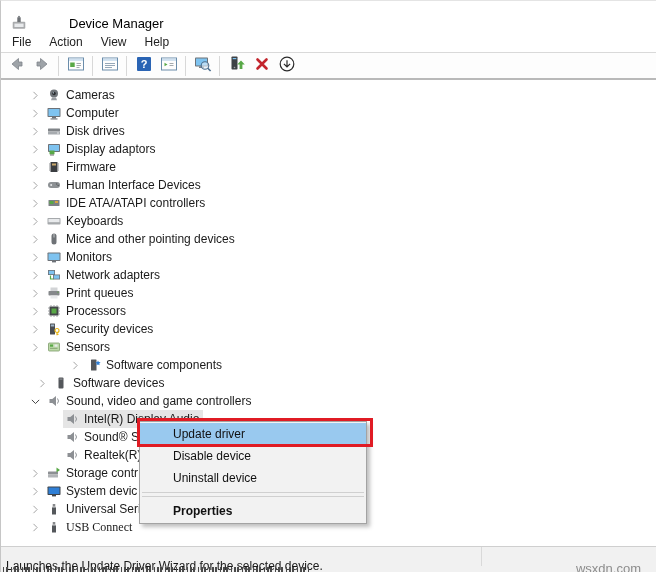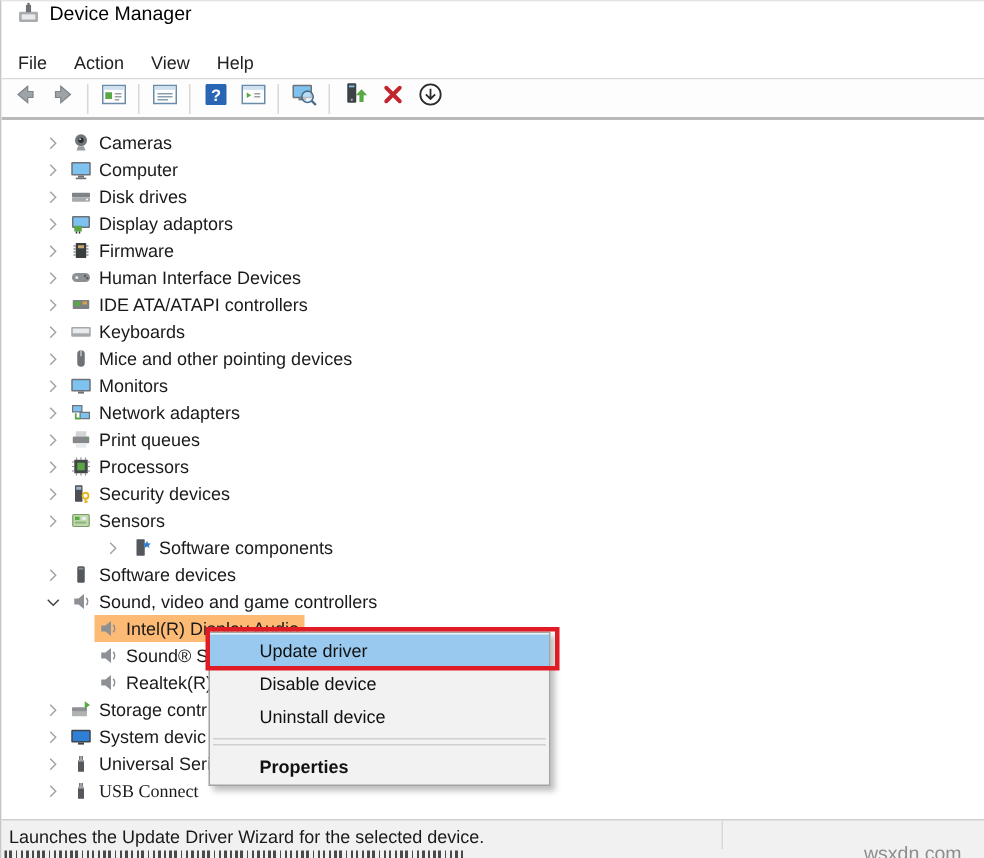--- a/index.html
+++ b/index.html
@@ -2,21 +2,21 @@
 <html><head>
 <meta charset="utf-8">
 <style>
   * { box-sizing: border-box; margin: 0; padding: 0; }
   html,body { width:656px; height:572px; }
   body { font-family:"Liberation Sans", sans-serif; background:#fff; overflow:hidden; }
   .window { position:relative; width:656px; height:572px; background:#fff;
             border-left:1px solid #c6c6c6; border-top:1px solid #e4e4e4; overflow:hidden; }
 
   
-  .titlebar { height:30px; display:flex; align-items:flex-start; padding-left:10px; background:#fff; }
+  .titlebar { height:30px; display:flex; align-items:flex-end; padding-left:10px; background:#fff;gap:36px; }
   .titlebar .appicon { width:16px; height:16px; margin-right:6px; }
   .titlebar .title { font-size:13px; color:#000; }
 
   
   .menubar { height:22px; display:flex; align-items:center; padding-left:2px; background:#fff;
              border-bottom:1px solid #d9d9d9; }
   .menubar .menu-item { font-size:12px; color:#222; padding:3px 9px; cursor:default; }
 
   
   .toolbar { height:27px; display:flex; align-items:center; padding-left:3px; background:#fdfdfd;
@@ -24,41 +24,41 @@
   .tb-btn { width:25px; height:24px; display:flex; align-items:center; justify-content:center; }
   .tb-btn svg { width:18px; height:18px; }
   .tb-sep { width:1px; height:20px; background:#d8d8d8; margin:0 4px; }
 
   
   .tree { position:absolute; top:80px; left:0; right:0; bottom:26px; background:#fff; padding-top:5px; overflow:hidden; }
   .tree-row { height:18px; display:flex; align-items:center; font-size:12px; color:#1a1a1a; white-space:nowrap; }
   .chev { width:16px; height:16px; flex:0 0 16px; margin-right:4px; display:flex; align-items:center; justify-content:center; }
   .chev svg { width:13px; height:13px; }
   .rowc { display:flex; align-items:center; height:18px; padding:0 4px 0 2px; margin-left:-2px; }
-  .rowc.selected { background:#fdba74; }
+  .rowc.selected { background:#e5e5e5; }
   .ticon { width:14px; height:14px; margin-right:5px; flex:0 0 14px; }
   .ticon svg { width:14px; height:14px; display:block; }
 
   
   .context-menu { position:absolute; left:138px; top:420px; width:228px; background:#f2f2f2;
                   border:1px solid #a3a3a3; box-shadow:3px 3px 4px rgba(0,0,0,0.25);
                   padding:1px 0; z-index:10; }
   .cm-item { height:22px; line-height:22px; padding-left:33px; font-size:12px; color:#111; }
   .cm-item.hl { background:#99c9ef; }
   .cm-item.bold { font-weight:bold; }
   .cm-sep { height:1px; background:#d0d0d0; margin:3px 2px; }
 
   
   .red-box { position:absolute; left:136px; top:417px; width:236px; height:29px;
              border:3px solid #e01b24; z-index:20; pointer-events:none; }
 
   
   .statusbar { position:absolute; left:0; right:0; bottom:0; height:26px; background:#f1f1f1;
                border-top:1px solid #cfcfcf; overflow:hidden; }
-  .status-text { position:absolute; left:5px; top:4px; font-size:12px; color:#1a1a1a; }
+  .status-text { position:absolute; left:5px; top:12px; font-size:12px; color:#1a1a1a; }
   .status-div { position:absolute; left:480px; top:0; width:1px; height:19px; background:#d9d9d9; }
   .watermark { position:absolute; right:15px; top:14px; font-size:13px; color:#8d8d8d; }
   .clipped-line { position:absolute; left:2px; bottom:0; width:306px; height:5px;
       background:repeating-linear-gradient(90deg,#4a4a4a 0 1.5px,transparent 1.5px 3.2px,
         #4a4a4a 3.2px 5px,transparent 5px 7.6px,#4a4a4a 7.6px 8.6px,transparent 8.6px 11px); }
 </style>
 </head>
 <body>
 
 <div class="window">
@@ -430,21 +430,21 @@
         <span class="rowc">
           <span class="ticon">
             <svg viewBox="0 0 14 14">
               <rect x="4" y="1.5" width="5.5" height="11" rx="0.5" fill="#54575b"></rect>
               <path d="M11 2.5l0.8 1.6 1.8 0.2-1.3 1.2 0.3 1.8-1.6-0.9-1.6 0.9 0.3-1.8-1.3-1.2 1.8-0.2z" fill="#2f7fd6"></path>
             </svg>
           </span>
           <span>Software components</span>
         </span>
       </div>
-      <div class="tree-row" style="padding-left: 26px;">
+      <div class="tree-row" style="padding-left: 26px; margin-left: 7px;">
         <span class="chev">
           <svg viewBox="0 0 16 16">
             <path d="M5.5 3.5 10 8l-4.5 4.5" fill="none" stroke="#a2a2a2" stroke-width="1.2"></path>
           </svg>
         </span>
         <span class="rowc">
           <span class="ticon">
             <svg viewBox="0 0 14 14">
               <rect x="4.5" y="1.5" width="5" height="11" rx="1" fill="#54575b"></rect>
               <rect x="5.5" y="2.5" width="3" height="1.2" fill="#8b8e92"></rect>

